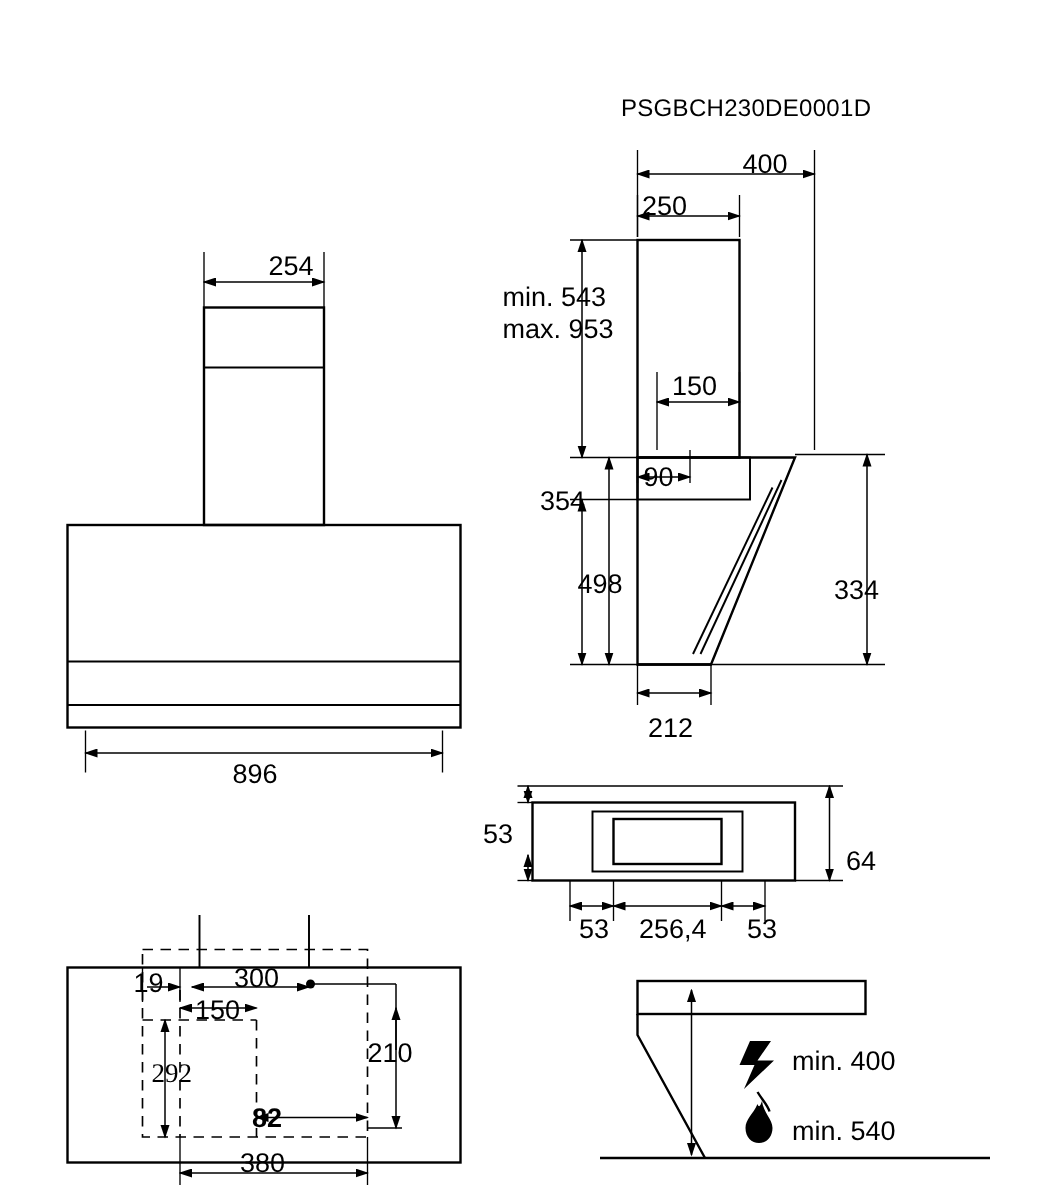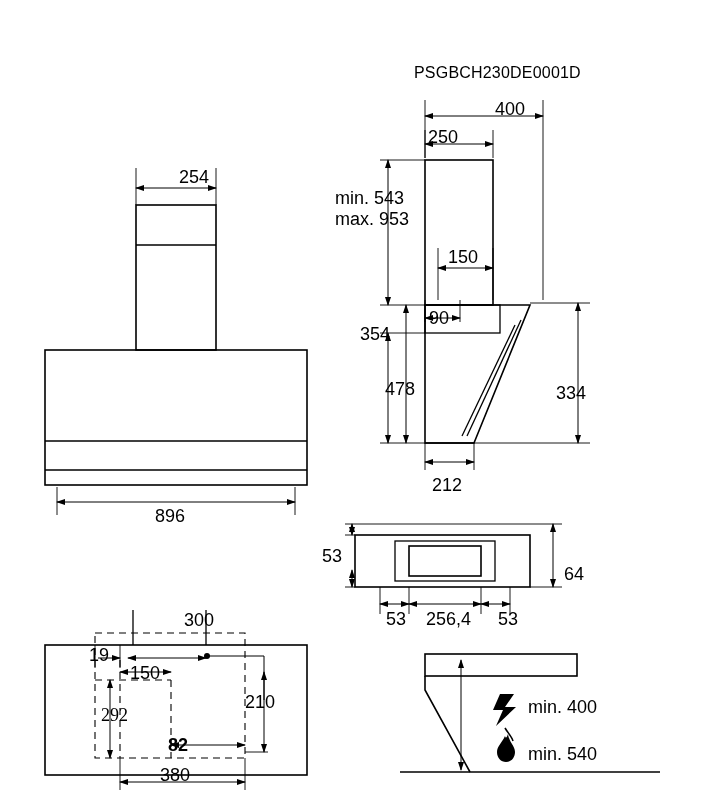--- a/index.html
+++ b/index.html
@@ -160,32 +160,32 @@
   <div class="lbl" style="left:155px;top:167px;margin-left:24px;">254</div>
   <div class="lbl" style="left:155px;top:506px;">896</div>
 
   <div class="lbl" style="left:495px;top:99px;">400</div>
   <div class="lbl" style="left:428px;top:127px;">250</div>
   <div class="lbl" style="left:335px;top:188px;">min. 543</div>
   <div class="lbl" style="left:335px;top:209px;">max. 953</div>
   <div class="lbl" style="left:448px;top:247px;">150</div>
   <div class="lbl" style="left:429px;top:308px;">90</div>
   <div class="lbl" style="left:360px;top:324px;">354</div>
-  <div class="lbl" style="left:385px;top:379px;">478</div>
+  <div class="lbl" style="left:385px;top:379px;">498</div>
   <div class="lbl" style="left:556px;top:383px;">334</div>
   <div class="lbl" style="left:432px;top:475px;">212</div>
 
   <div class="lbl" style="left:322px;top:546px;">53</div>
   <div class="lbl" style="left:564px;top:564px;">64</div>
   <div class="lbl" style="left:386px;top:609px;">53</div>
   <div class="lbl" style="left:426px;top:609px;">256,4</div>
   <div class="lbl" style="left:498px;top:609px;">53</div>
 
   <div class="lbl" style="left:89px;top:645px;">19</div>
-  <div class="lbl" style="left:156px;top:610px;margin-left:28px;">300</div>
+  <div class="lbl" style="left:156px;top:642px;">300</div>
   <div class="lbl" style="left:130px;top:663px;">150</div>
   <div class="lbl" style="left:101px;top:705px;font-family:Liberation Serif, serif;">292</div>
   <div class="lbl" style="left:245px;top:692px;">210</div>
   <div class="lbl" style="left:168px;top:735px;font-weight:bold;">82</div>
   <div class="lbl" style="left:160px;top:765px;">380</div>
 
   <div class="lbl" style="left:528px;top:697px;">min. 400</div>
   <div class="lbl" style="left:528px;top:744px;">min. 540</div>
 
 </div>

